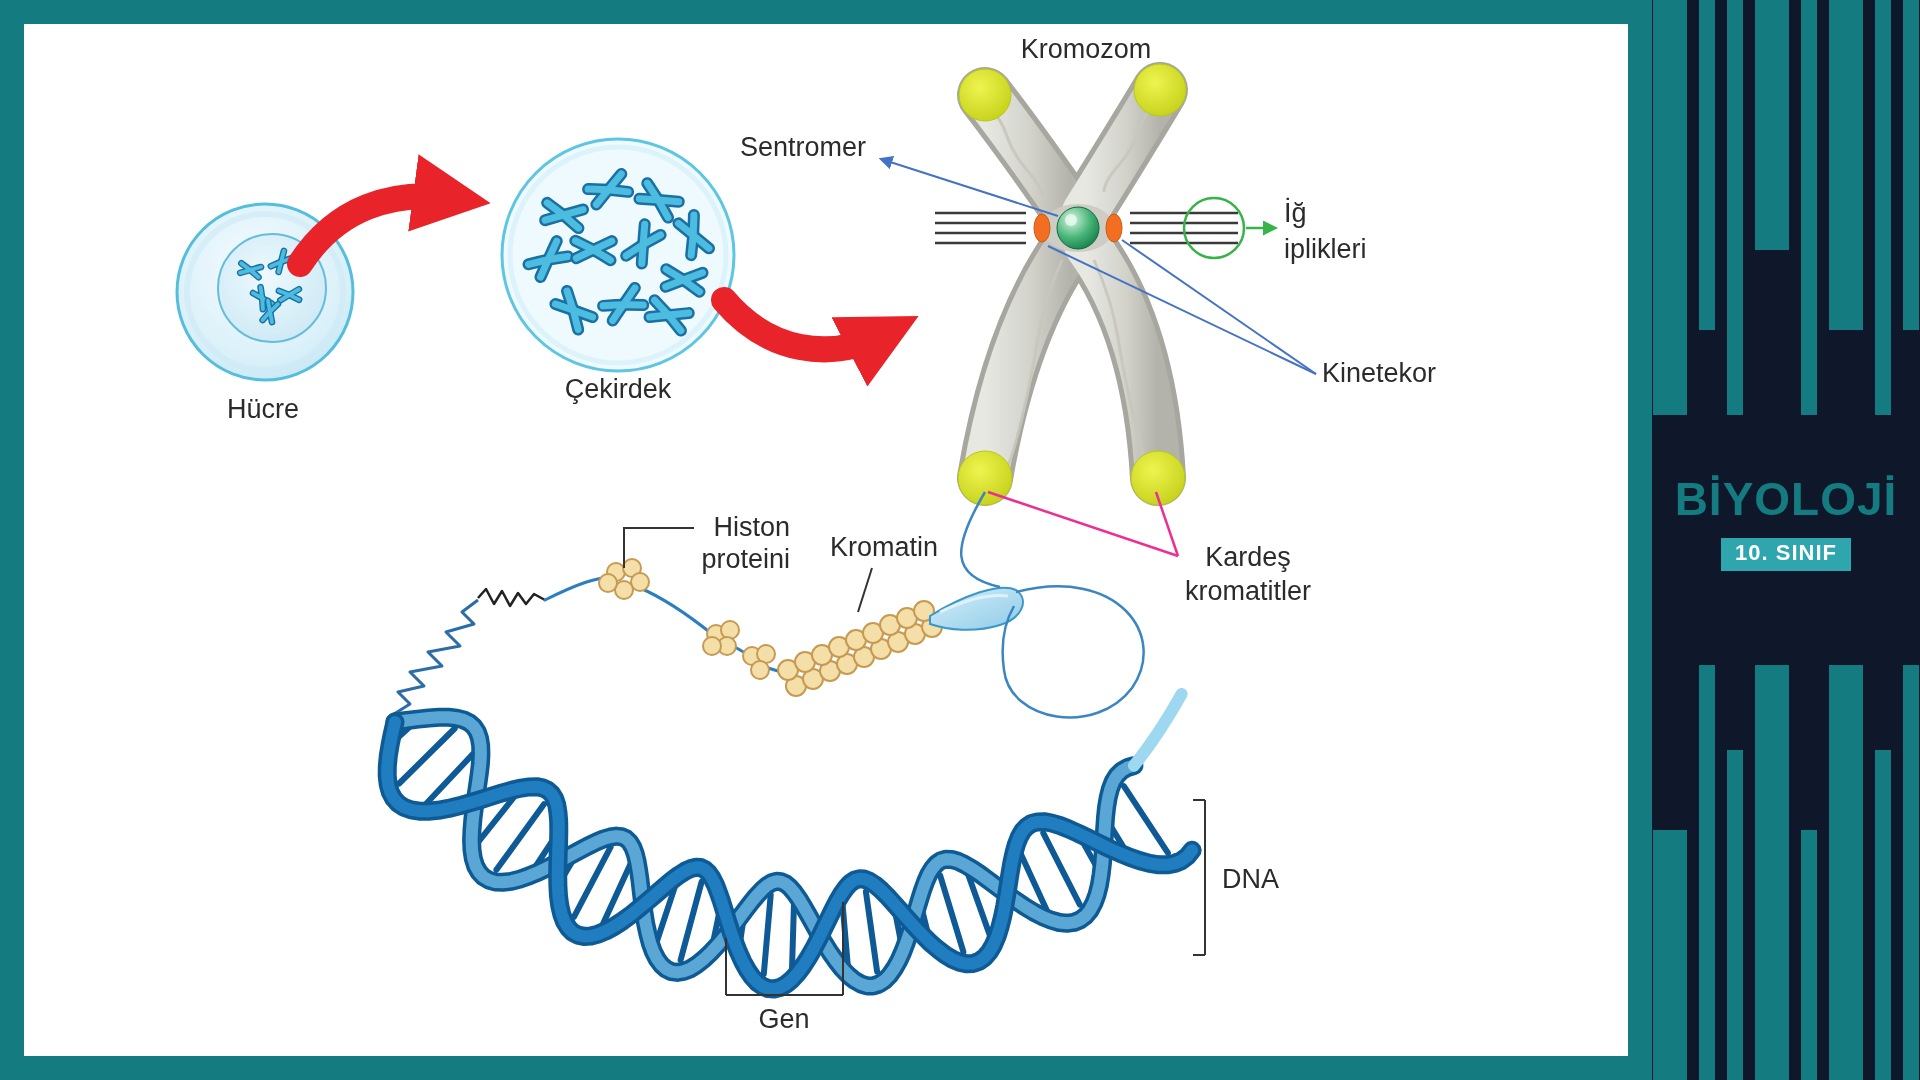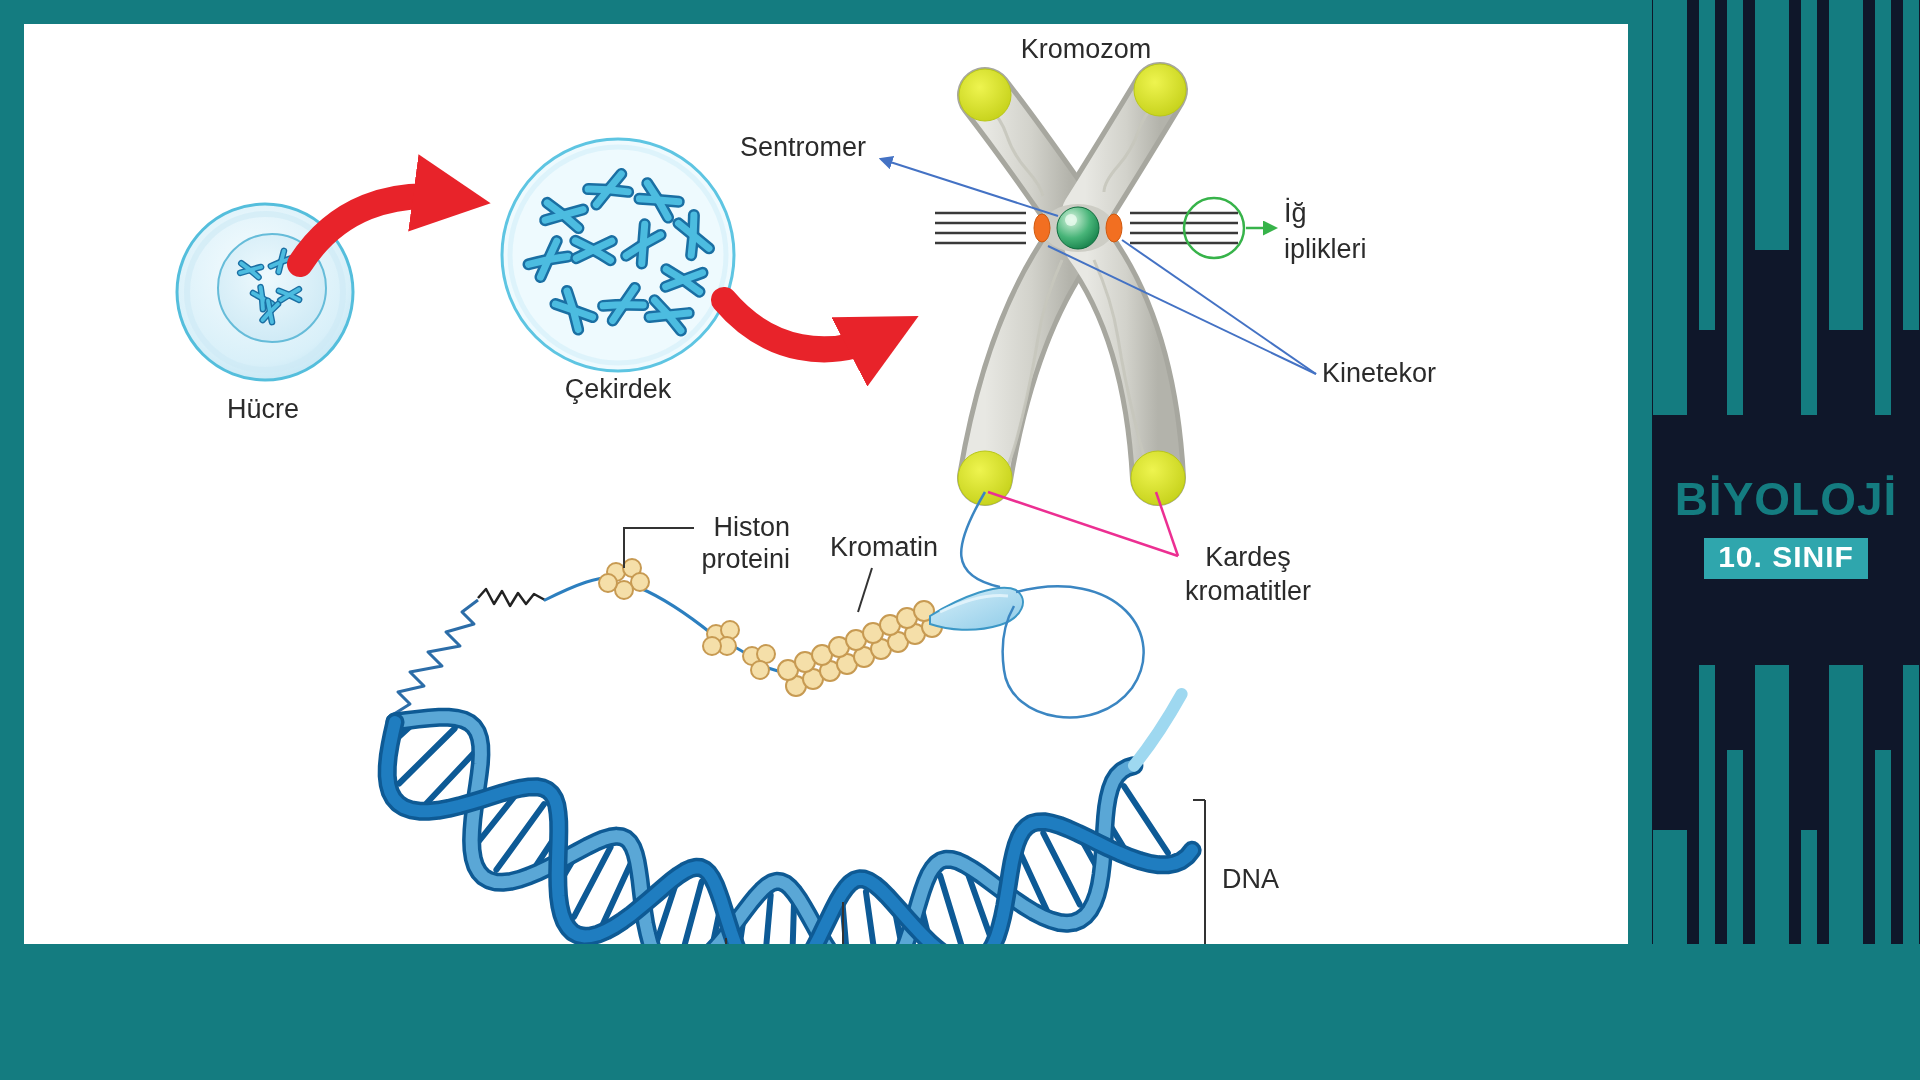--- a/index.html
+++ b/index.html
@@ -1,21 +1,21 @@
 <!DOCTYPE html>
 <html style="--teal: #147c80; --badge: #2fa6ad; --red: #e8232a; --lblue: #4472c4; --pink: #ec2f92; --green: #37b34a;"><head>
 <meta charset="utf-8">
 <style>
   :root{
     --teal:#147c80; --badge:#2fa6ad; --red:#e8232a; --lblue:#4472c4;
     --pink:#ec2f92; --green:#37b34a; --ink:#2b2b2b;
   }
   *{margin:0;padding:0;box-sizing:border-box}
   body{background:var(--teal);font-family:"Liberation Sans",sans-serif}
-  .stage{position:relative;width:1920px;height:944px;background:var(--teal);overflow:hidden}
+  .stage{position:relative;width:1920px;height:1080px;background:var(--teal);overflow:hidden}
   .card{position:absolute;left:24px;top:24px;width:1604px;height:1032px;background:#fff}
   #diagram-svg{position:absolute;left:0;top:0;width:1920px;height:1080px;z-index:1}
   .side{position:absolute;left:1652px;top:0;width:268px;height:1080px;background:#0f172a;z-index:2;overflow:hidden}
   .bars{position:absolute;left:0;right:0;display:flex;justify-content:center;gap:12px}
   .bars-top{top:0;align-items:flex-start}
   .bars-bottom{bottom:0;align-items:flex-end}
   .bar{background:var(--teal);display:block}
   .bars-top .bar:nth-child(1){width:34px;height:415px}
   .bars-top .bar:nth-child(2){width:16px;height:330px}
   .bars-top .bar:nth-child(3){width:16px;height:415px}
@@ -28,21 +28,21 @@
   .bars-bottom .bar:nth-child(2){width:16px;height:415px}
   .bars-bottom .bar:nth-child(3){width:16px;height:330px}
   .bars-bottom .bar:nth-child(4){width:34px;height:415px}
   .bars-bottom .bar:nth-child(5){width:16px;height:250px}
   .bars-bottom .bar:nth-child(6){width:34px;height:415px}
   .bars-bottom .bar:nth-child(7){width:16px;height:330px}
   .bars-bottom .bar:nth-child(8){width:16px;height:415px}
   .side-title-wrap{position:absolute;top:472px;left:0;right:0;text-align:center}
   .side-title{color:var(--teal);font-size:46px;font-weight:bold;letter-spacing:1px}
   .side-badge{display:inline-block;margin-top:12px;background:var(--badge);color:#fff;
-    font-size:30px;font-weight:bold;letter-spacing:1px;padding:2px 14px 5px}
+    font-size:22px;font-weight:bold;letter-spacing:1px;padding:2px 14px 5px}
   
   text.lbl{font-family:"Liberation Sans",sans-serif;font-size:27px;fill:var(--ink)}
   .lbl-mid{text-anchor:middle}
   .lbl-end{text-anchor:end}
   .redArrow{stroke:var(--red);stroke-width:26;fill:none;stroke-linecap:round;marker-end:url(#mRed)}
   #mRed path{fill:var(--red)}
   .blueLine{stroke:var(--lblue);stroke-width:2;fill:none}
   .blueArrow{stroke:var(--lblue);stroke-width:2;fill:none;marker-end:url(#mBlue)}
   #mBlue path{fill:var(--lblue)}
   .pinkLine{stroke:var(--pink);stroke-width:2.5;fill:none}

